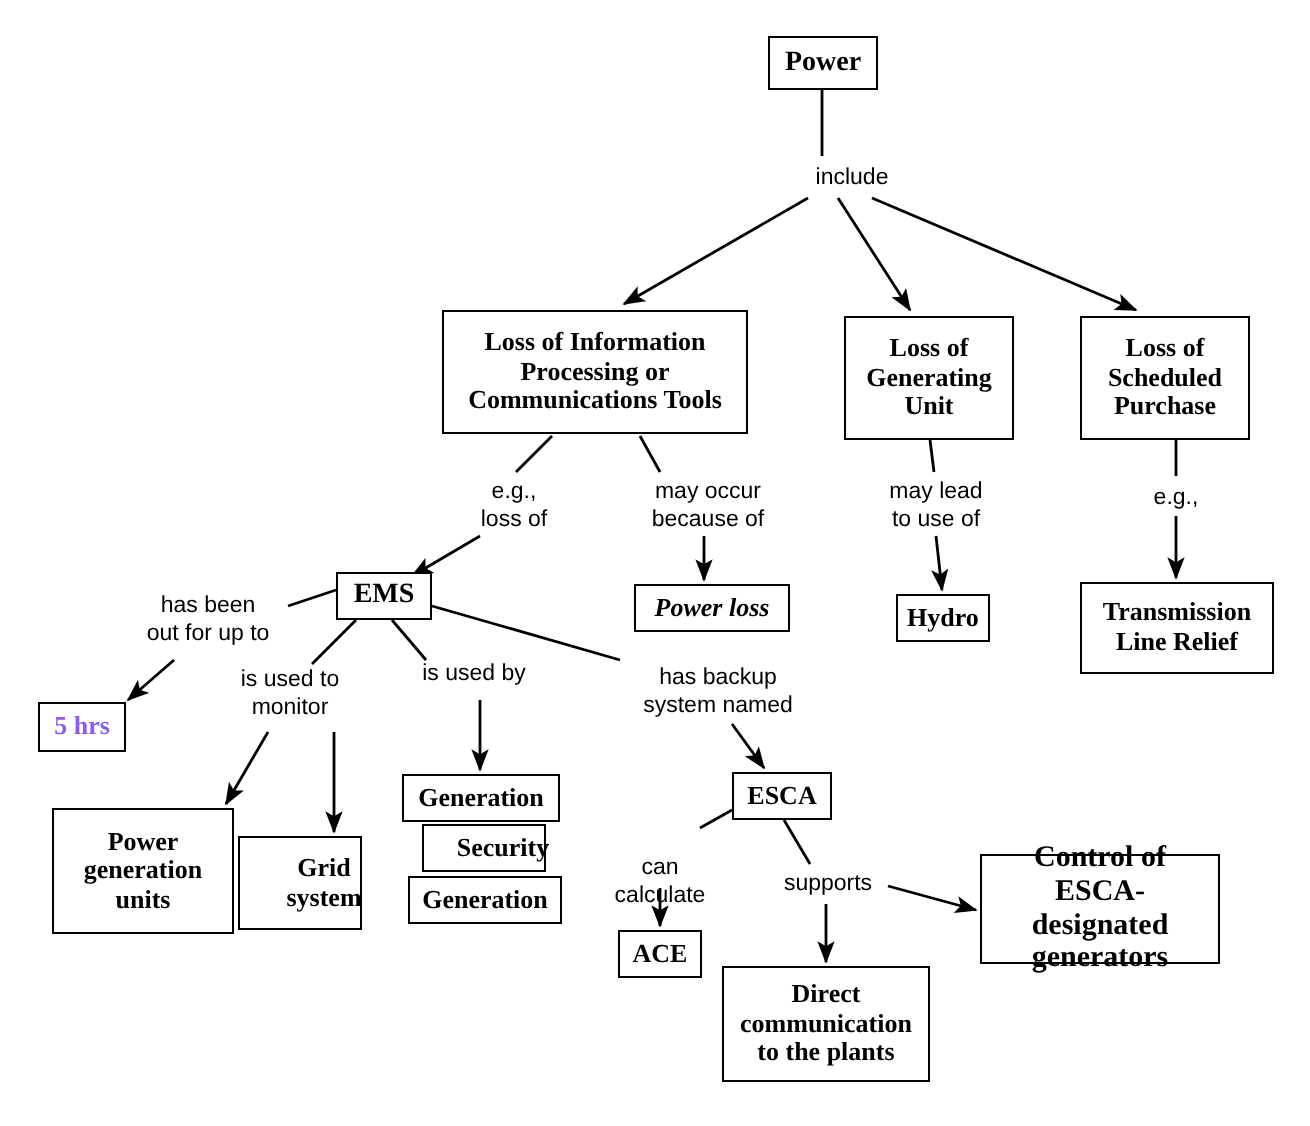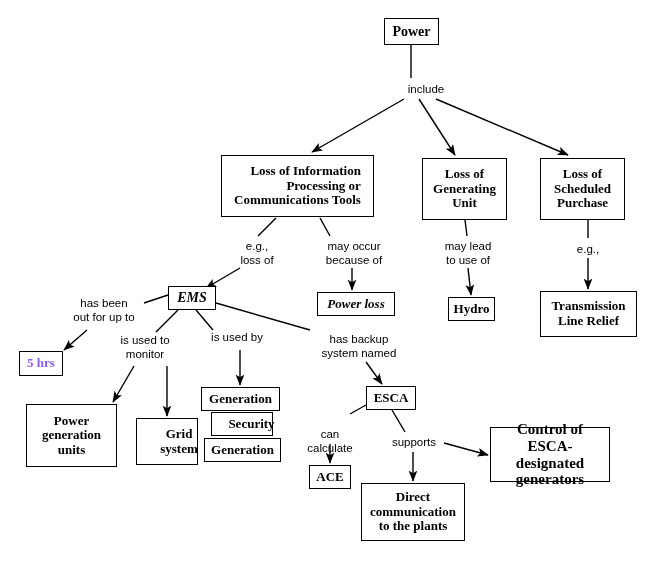--- a/index.html
+++ b/index.html
@@ -86,39 +86,39 @@
         <polyline points="366,362 382,384" fill="none" stroke="#000000" stroke-width="1.4" marker-end="url(#arrowhead)"></polyline>
         <polyline points="366,405 350,414" fill="none" stroke="#000000" stroke-width="1.4"></polyline>
         <polyline points="330,444 330,463" fill="none" stroke="#000000" stroke-width="1.4" marker-end="url(#arrowhead)"></polyline>
         <polyline points="392,410 405,432" fill="none" stroke="#000000" stroke-width="1.4"></polyline>
         <polyline points="413,452 413,481" fill="none" stroke="#000000" stroke-width="1.4" marker-end="url(#arrowhead)"></polyline>
         <polyline points="444,443 488,455" fill="none" stroke="#000000" stroke-width="1.4" marker-end="url(#arrowhead)"></polyline>
       </g>
   </svg>
   <div id="node-layer">
       <div class="node" style="left: 384px; top: 18px; width: 55px; height: 27px; font-size: 14px; border-color: rgb(0, 0, 0); color: rgb(0, 0, 0);">Power</div>
-      <div class="node" style="left: 221px; top: 155px; width: 153px; height: 62px; font-size: 13px; border-color: rgb(0, 0, 0); color: rgb(0, 0, 0); text-align: right;">Loss of Information
+      <div class="node" style="left: 221px; top: 155px; width: 153px; height: 62px; font-size: 13px; border-color: rgb(0, 0, 0); color: rgb(0, 0, 0);">Loss of Information
 Processing or
 Communications Tools</div>
       <div class="node" style="left: 422px; top: 158px; width: 85px; height: 62px; font-size: 13px; border-color: rgb(0, 0, 0); color: rgb(0, 0, 0);">Loss of
 Generating
 Unit</div>
       <div class="node" style="left: 540px; top: 158px; width: 85px; height: 62px; font-size: 13px; border-color: rgb(0, 0, 0); color: rgb(0, 0, 0);">Loss of
 Scheduled
 Purchase</div>
-      <div class="node" style="left: 168px; top: 286px; width: 48px; height: 24px; font-size: 14px; border-color: rgb(0, 0, 0); color: rgb(0, 0, 0); font-style: italic;">EMS</div>
+      <div class="node" style="left: 168px; top: 286px; width: 48px; height: 24px; font-size: 14px; border-color: rgb(0, 0, 0); color: rgb(0, 0, 0);">EMS</div>
       <div class="node" style="left: 317px; top: 292px; width: 78px; height: 24px; font-size: 13px; border-color: rgb(0, 0, 0); color: rgb(0, 0, 0); font-style: italic;">Power loss</div>
       <div class="node" style="left: 448px; top: 297px; width: 47px; height: 24px; font-size: 13px; border-color: rgb(0, 0, 0); color: rgb(0, 0, 0);">Hydro</div>
       <div class="node" style="left: 540px; top: 291px; width: 97px; height: 46px; font-size: 13px; border-color: rgb(0, 0, 0); color: rgb(0, 0, 0);">Transmission
 Line Relief</div>
       <div class="node" style="left: 19px; top: 351px; width: 44px; height: 25px; font-size: 13px; border-color: rgb(0, 0, 0); color: #8b5cf6;">5 hrs</div>
       <div class="node" style="left: 26px; top: 404px; width: 91px; height: 63px; font-size: 13px; border-color: rgb(0, 0, 0); color: rgb(0, 0, 0);">Power
 generation
 units</div>
-      <div class="node" style="left: 136px; top: 418px; width: 62px; height: 47px; font-size: 13px; border-color: rgb(0, 0, 0); color: rgb(0, 0, 0); padding-left: 28px;">Grid
+      <div class="node" style="left: 119px; top: 418px; width: 62px; height: 47px; font-size: 13px; border-color: rgb(0, 0, 0); color: rgb(0, 0, 0); padding-left: 28px;">Grid
 system</div>
       <div class="node" style="left: 201px; top: 387px; width: 79px; height: 24px; font-size: 13px; border-color: rgb(0, 0, 0); color: rgb(0, 0, 0);">Generation</div>
       <div class="node" style="left: 211px; top: 412px; width: 62px; height: 24px; font-size: 13px; border-color: rgb(0, 0, 0); color: rgb(0, 0, 0); padding-left: 23px;">Security</div>
       <div class="node" style="left: 204px; top: 438px; width: 77px; height: 24px; font-size: 13px; border-color: rgb(0, 0, 0); color: rgb(0, 0, 0);">Generation</div>
       <div class="node" style="left: 366px; top: 386px; width: 50px; height: 24px; font-size: 13px; border-color: rgb(0, 0, 0); color: rgb(0, 0, 0);">ESCA</div>
       <div class="node" style="left: 309px; top: 465px; width: 42px; height: 24px; font-size: 13px; border-color: rgb(0, 0, 0); color: rgb(0, 0, 0);">ACE</div>
       <div class="node" style="left: 361px; top: 483px; width: 104px; height: 58px; font-size: 13px; border-color: rgb(0, 0, 0); color: rgb(0, 0, 0);">Direct
 communication
 to the plants</div>
       <div class="node" style="left: 490px; top: 427px; width: 120px; height: 55px; font-size: 15px; border-color: rgb(0, 0, 0); color: rgb(0, 0, 0);">Control of

